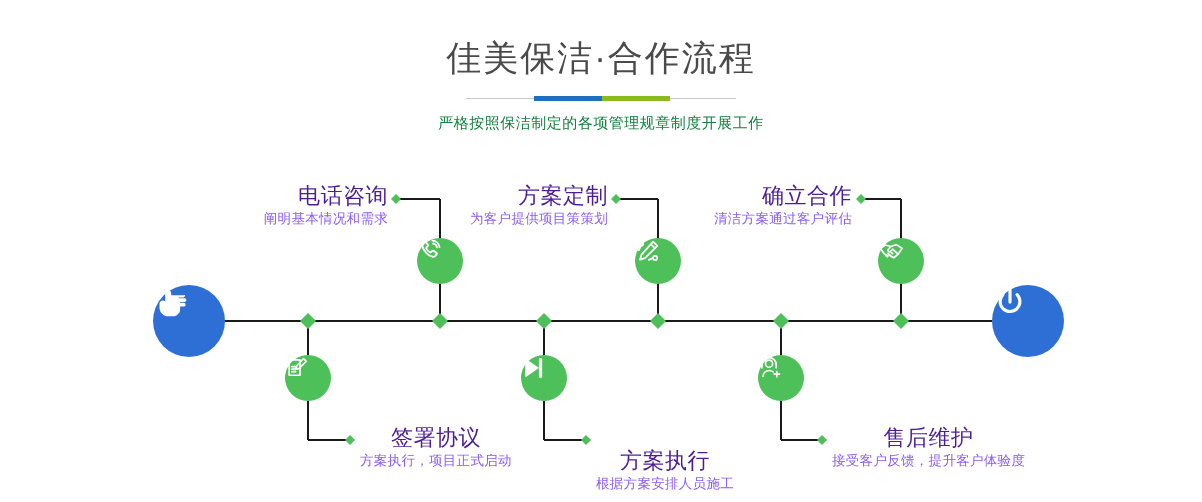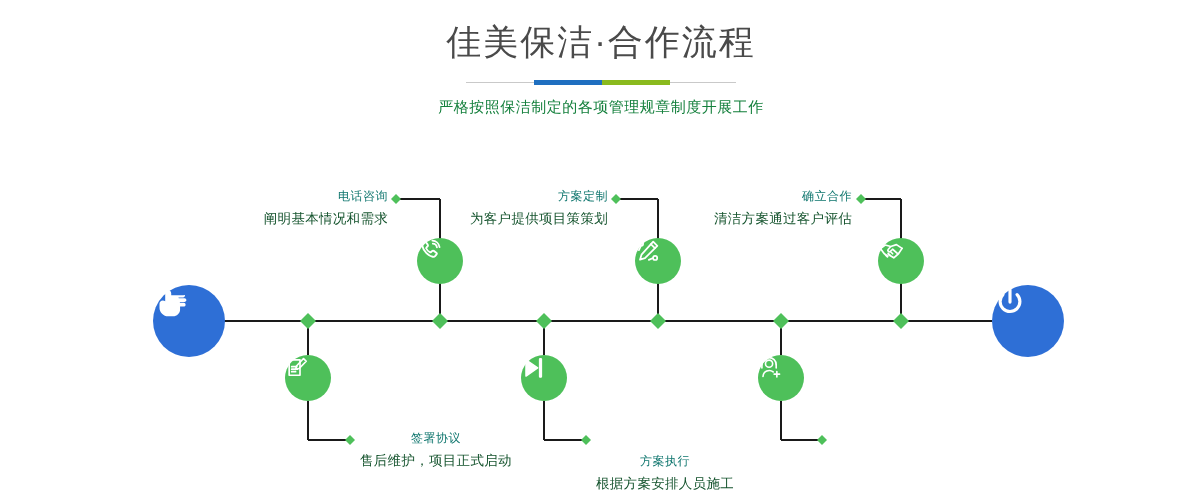--- a/index.html
+++ b/index.html
@@ -22,21 +22,21 @@
   
   .header {
     position: absolute;
     left: 0;
     top: 0;
     width: 1202px;
     text-align: center;
   }
   .title {
     margin: 0;
-    padding-top: 20px;
+    padding-top: 36px;
     font-size: 35px;
     line-height: 44px;
     font-weight: normal;
     color: #4a4a4a;
     letter-spacing: 2px;
   }
   .divider {
     position: relative;
     width: 270px;
     height: 6px;
@@ -109,29 +109,29 @@
   }
 
   .label-block {
     position: absolute;
     white-space: nowrap;
   }
   .label-block.right-align { text-align: right; }
   .label-block.left-align  { text-align: center; }
 
   .step-title {
-    font-size: 12px;
+    font-size: 22px;
     line-height: 24px;
-    color: #0f766e;
+    color: #4c1d95;
     letter-spacing: 0.5px;
   }
   .step-desc {
     font-size: 13.5px;
     line-height: 22px;
-    color: #14532d;
+    color: #8b5cf6;
     letter-spacing: 0.3px;
   }
 </style>
 </head>
 <body>
 
 <div id="root">
 
   <div class="header">
     <h1 class="title">佳美保洁·合作流程</h1>
@@ -287,23 +287,27 @@
       <div class="step-desc">清洁方案通过客户评估</div>
     </div>
 
     <div class="label-block right-align" style="left:396px; top:184px; width:212px;">
       <div class="step-title">方案定制</div>
       <div class="step-desc">为客户提供项目策策划</div>
     </div>
 
     <div class="label-block left-align" style="left:360px; top:426px;">
       <div class="step-title">签署协议</div>
-      <div class="step-desc">售后维护，项目正式启动</div>
+      <div class="step-desc">方案执行，项目正式启动</div>
     </div>
 
     <div class="label-block left-align" style="left:596px; top:426px;margin-top:23px;">
       <div class="step-title">方案执行</div>
       <div class="step-desc">根据方案安排人员施工</div>
     </div>
 
+    <div class="label-block left-align" style="left:832px; top:426px;">
+      <div class="step-title">售后维护</div>
+      <div class="step-desc">接受客户反馈，提升客户体验度</div>
+    </div>
 
   </div>
 </div>
 
 </body></html>

